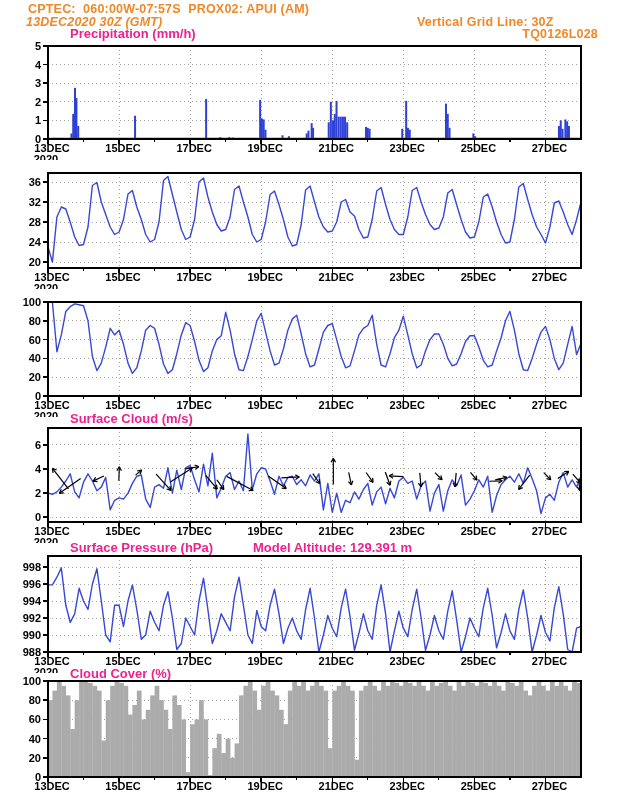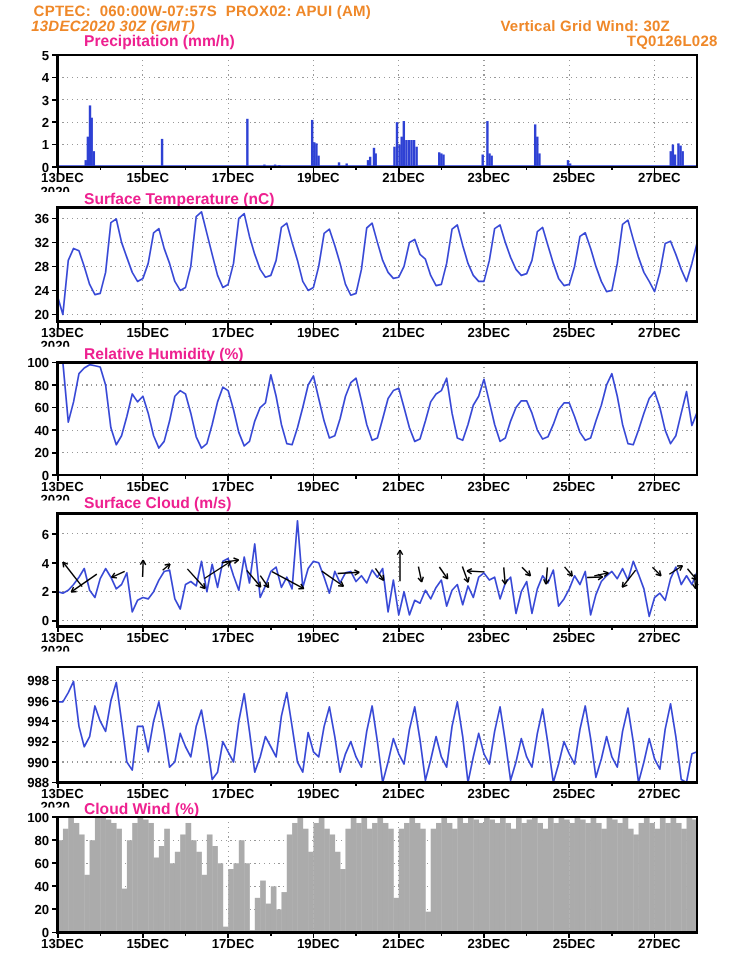--- a/index.html
+++ b/index.html
@@ -17,28 +17,28 @@
   .psub{position:absolute;font-weight:bold;font-size:13px;color:var(--magenta);white-space:pre;}
   svg{position:absolute;left:0;top:0;}
   .tk{font-family:"Liberation Sans",sans-serif;font-weight:bold;font-size:11px;fill:#000;}
 </style>
 </head>
 <body>
 
 <div class="wrap">
   <div class="hdr hdr-l1">CPTEC:  060:00W-07:57S  PROX02: APUI (AM)</div>
   <div class="hdr hdr-l2a">13DEC2020 30Z (GMT)</div>
-  <div class="hdr hdr-l2b">Vertical Grid Wind: 30Z</div>
+  <div class="hdr hdr-l2b">Vertical Grid Line: 30Z</div>
   <div class="hdr hdr-l3">TQ0126L028</div>
 
   <div class="ptitle" style="top:26px">Precipitation (mm/h)</div>
-  <div class="ptitle" style="top:158px">Surface Temperature (nC)</div>
-  <div class="ptitle" style="top:287px">Relative Humidity (%)</div>
   <div class="ptitle" style="top:411px">Surface Cloud (m/s)</div>
-  <div class="ptitle" style="top:666px">Cloud Wind (%)</div>
+  <div class="ptitle" style="top:540px">Surface Pressure (hPa)</div>
+  <div class="psub" style="top:540px;left:253px">Model Altitude: 129.391 m</div>
+  <div class="ptitle" style="top:666px">Cloud Cover (%)</div>
 
   <svg id="meteogram" width="618" height="800" viewBox="0 0 618 800">
       <g>
         <line x1="48" y1="139" x2="581" y2="139" stroke="#999999" stroke-width="0.9" stroke-dasharray="1 3" shape-rendering="crispEdges"></line>
         <line x1="48" y1="120.4" x2="581" y2="120.4" stroke="#999999" stroke-width="0.9" stroke-dasharray="1 3" shape-rendering="crispEdges"></line>
         <line x1="48" y1="101.8" x2="581" y2="101.8" stroke="#999999" stroke-width="0.9" stroke-dasharray="1 3" shape-rendering="crispEdges"></line>
         <line x1="48" y1="83.2" x2="581" y2="83.2" stroke="#999999" stroke-width="0.9" stroke-dasharray="1 3" shape-rendering="crispEdges"></line>
         <line x1="48" y1="64.6" x2="581" y2="64.6" stroke="#999999" stroke-width="0.9" stroke-dasharray="1 3" shape-rendering="crispEdges"></line>
         <line x1="48" y1="46" x2="581" y2="46" stroke="#999999" stroke-width="0.9" stroke-dasharray="1 3" shape-rendering="crispEdges"></line>
         <line x1="48" y1="46" x2="48" y2="139" stroke="#999999" stroke-width="0.9" stroke-dasharray="1 3" shape-rendering="crispEdges"></line>

